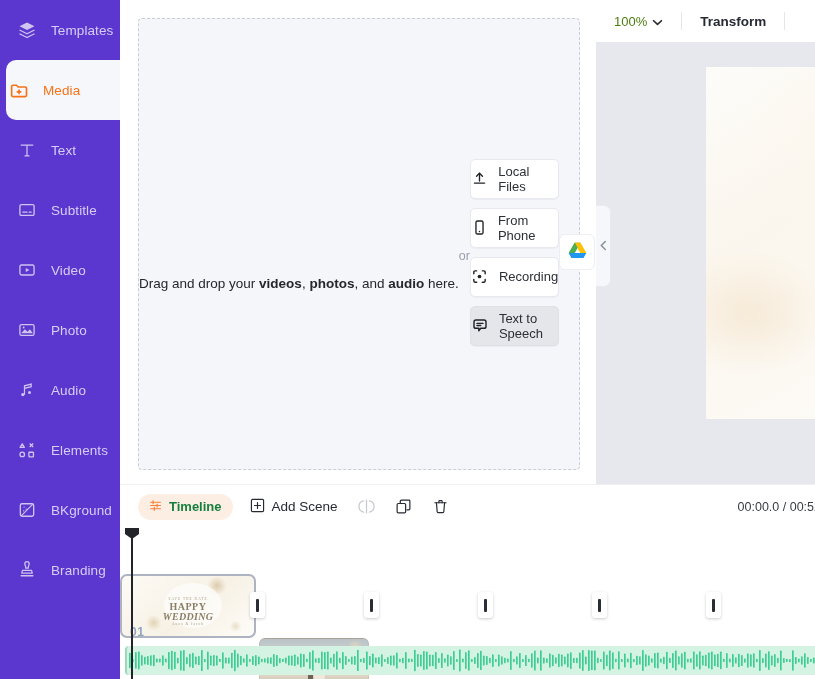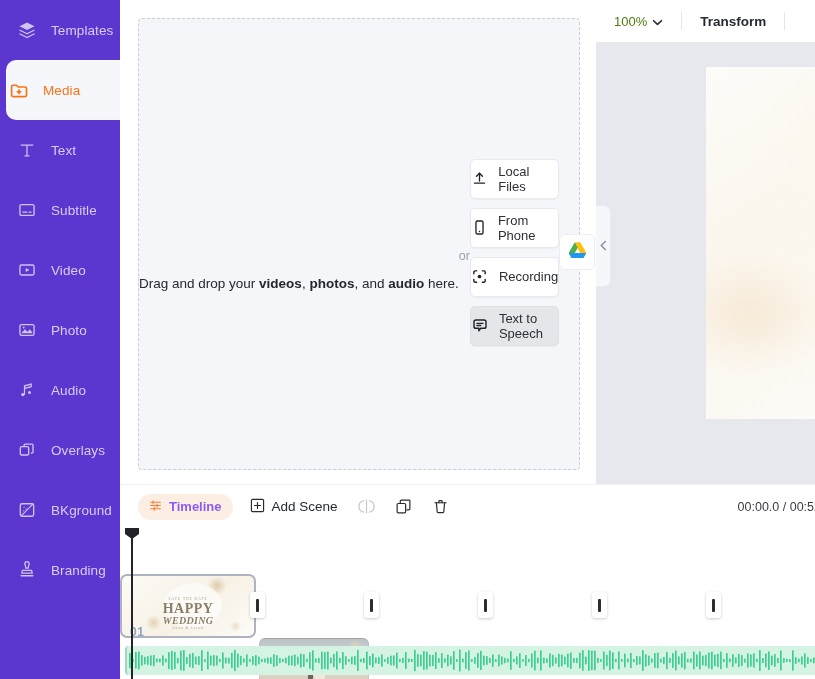--- a/index.html
+++ b/index.html
@@ -117,21 +117,21 @@
   .tl-toolbar {
     position: absolute; left: 120px; top: 484px; width: 695px; height: 44px;
     background: #ffffff;
     display: flex; align-items: center;
     border-top: 1px solid #f0f1f5;
   }
   .tl-pill {
     margin-left: 18px; height: 26px; padding: 0 11px;
     background: #fdeee3; border-radius: 13px;
     display:flex; align-items:center; gap: 7px;
-    color: #8b5cf6; font-size: 13px; font-weight: bold; cursor:pointer;
+    color: #15803d; font-size: 13px; font-weight: bold; cursor:pointer;
   }
   .tl-btn {
     margin-left: 17px; display:flex; align-items:center; gap: 7px;
     font-size: 13.5px; color: #262a33; cursor:pointer;
   }
   .tl-icon { margin-left: 20px; cursor:pointer; display:flex; align-items:center; }
   .tl-time {
     position: absolute; right: -6px; top: 15px;
     font-size: 12.5px; color: #3a3d45; white-space: nowrap;
   }
@@ -192,21 +192,21 @@
     position:relative;
   }
   .t01::after{
     content:""; position:absolute; left:32%; top:11%; width:44%; height:76%;
     border-radius:50%; background:rgba(255,255,255,.62);
   }
   .t01 .words{
     position:absolute; left:0; right:0; top:22px; text-align:center; z-index:4;
     font-family:"Liberation Serif", serif; color:#9c8f72; line-height:1.05;
   }
-  .t01 .words .w1{ font-size:14px; letter-spacing:.5px; font-weight:bold; color:#8a7f66; }
+  .t01 .words .w1{ font-size:10px; letter-spacing:.5px; font-weight:bold; color:#8a7f66; }
   .t01 .words .w2{ font-size:10px; letter-spacing:.3px; font-weight:bold; color:#8a7f66;font-style:italic; }
   .t01 .words .tiny{ font-size:3.5px; letter-spacing:1px; color:#a89c82; }
 
   .t02 {
     background:
       radial-gradient(circle 10px at 12% 86%, rgba(228,215,188,.9) 0%, rgba(228,215,188,0) 70%),
       radial-gradient(circle 11px at 88% 12%, rgba(226,214,190,.85) 0%, rgba(226,214,190,0) 70%),
       linear-gradient(to bottom, #b9c3c7 0%, #cfd3d0 26%, #e7e0d2 48%, #d9cfbe 64%, #b6ab9b 100%);
     position:relative;
   }
@@ -291,30 +291,32 @@
       <span class="nico">
         <svg width="20" height="20" viewBox="0 0 24 24" fill="none" stroke="#cfc3ef" stroke-width="1.5" stroke-linecap="round">
           <path d="M9 17V7l8-2v3L9 10"></path>
           <circle cx="7" cy="17.5" r="2" fill="#cfc3ef" stroke="none"></circle>
           <circle cx="15" cy="15" r="1.8" fill="#cfc3ef" stroke="none"></circle>
         </svg>
       </span>
       <span class="nlabel">Audio</span>
     </div>
 
-
     <div class="nav-item">
       <span class="nico">
-        <svg width="20" height="20" viewBox="0 0 24 24" fill="none" stroke="#cfc3ef" stroke-width="1.6" stroke-linejoin="round">
-          <rect x="4" y="8" width="10" height="10" rx="1.6"></rect>
-          <path d="M8.5 8V6.2A1.2 1.2 0 0 1 9.7 5H18a1.2 1.2 0 0 1 1.2 1.2v8.3A1.2 1.2 0 0 1 18 15.7h-1.6"></path>
-        </svg>
-      </span>
-      <span class="nlabel">Overlays</span>
-    </div>
+        <svg width="21" height="21" viewBox="0 0 24 24" fill="none" stroke="#cfc3ef" stroke-width="1.5" stroke-linejoin="round">
+          <path d="M6 4.5l2.4 4H3.6z"></path>
+          <path d="M14.5 4l4 4M18.5 4l-4 4"></path>
+          <circle cx="6" cy="16.5" r="2.6"></circle>
+          <rect x="13.6" y="14" width="5.2" height="5.2" rx=".6"></rect>
+        </svg>
+      </span>
+      <span class="nlabel">Elements</span>
+    </div>
+
 
     <div class="nav-item">
       <span class="nico">
         <svg width="20" height="20" viewBox="0 0 24 24" fill="none" stroke="#cfc3ef" stroke-width="1.6" stroke-linejoin="round">
           <rect x="4" y="4.5" width="16" height="15" rx="2"></rect>
           <path d="M19 5L5 19" stroke-width="1.3"></path>
           <circle cx="8.5" cy="8.5" r=".8" fill="#cfc3ef" stroke="none"></circle>
           <circle cx="11" cy="11" r=".8" fill="#cfc3ef" stroke="none"></circle>
           <circle cx="8" cy="13" r=".8" fill="#cfc3ef" stroke="none"></circle>
         </svg>

